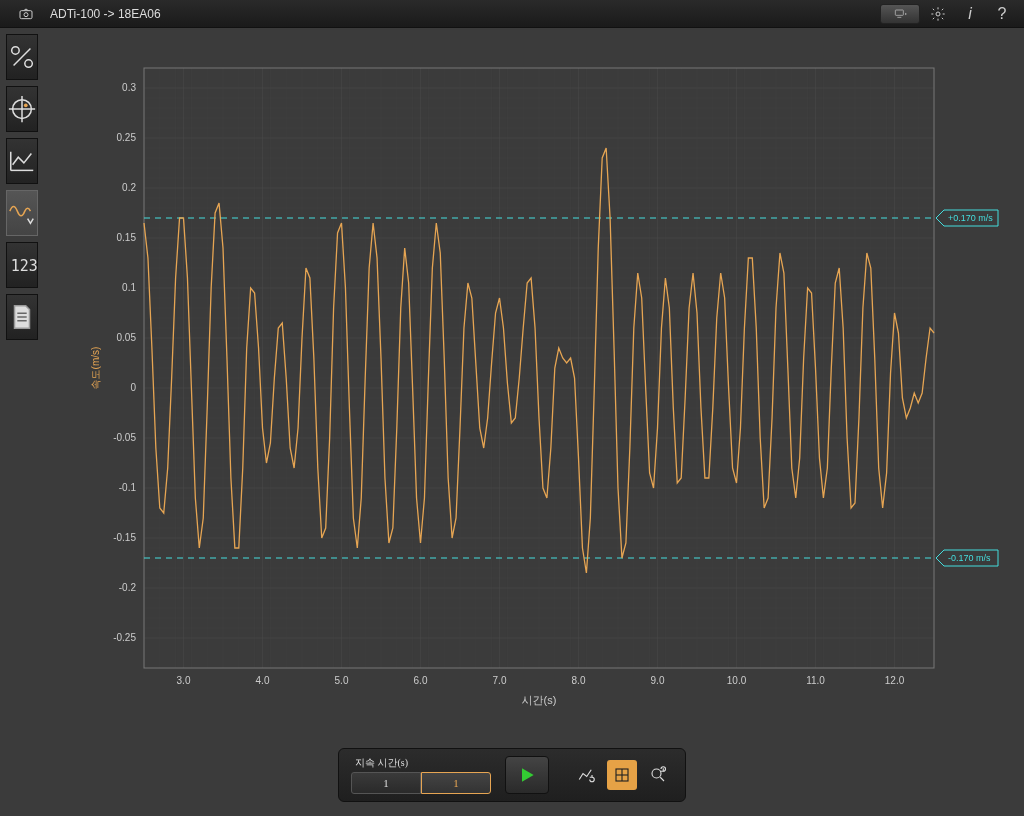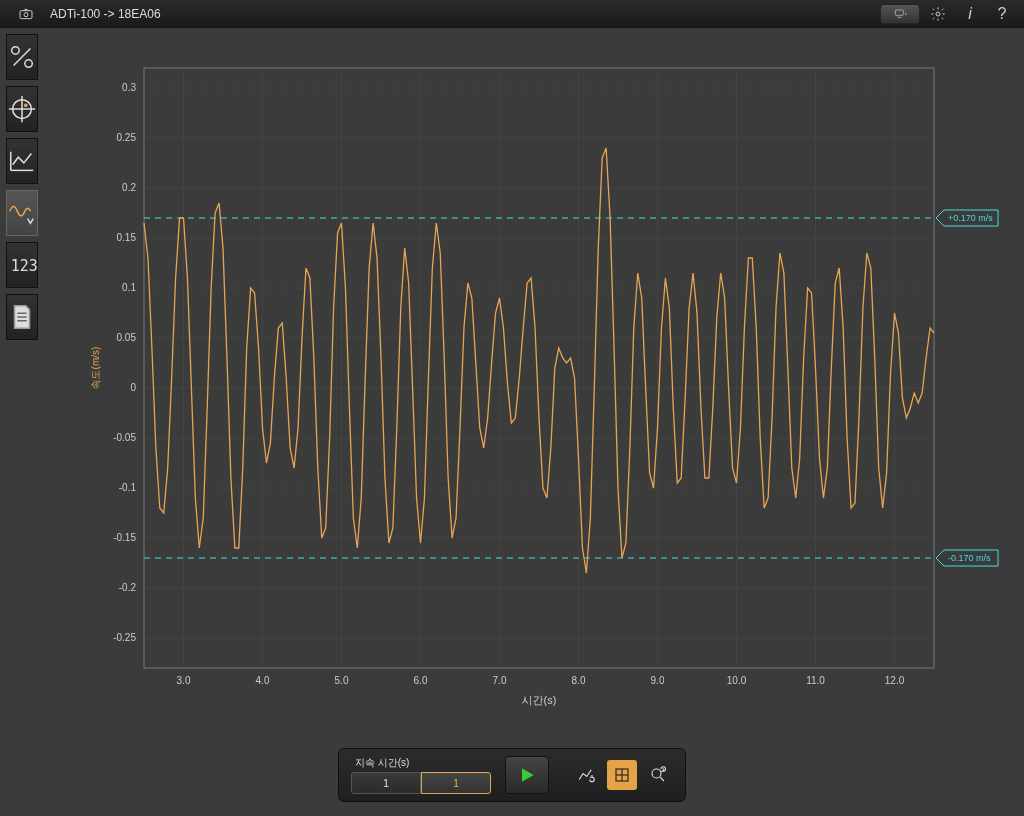--- a/index.html
+++ b/index.html
@@ -66,21 +66,21 @@
 
 .bottom-bar {
   position: absolute; left: 50%; transform: translateX(-50%);
   top: 748px;
   height: 54px;
   background: linear-gradient(#2c2c2c,#1f1f1f);
   border: 1px solid #111; border-radius: 6px;
   display: flex; align-items: center;
   padding: 6px 12px; gap: 14px;
 }
-.dur-group { display:flex; flex-direction:column; gap:2px; }
+.dur-group { display:flex; flex-direction:column; gap:2px;font-family:Liberation Serif, serif; }
 .dur-label { font-size: 10px; color:#ddd; padding-left:4px; }
 .dur-btns { display:flex; }
 .dur-btn {
   width: 70px; height: 22px;
   background: linear-gradient(#3a3a3a,#2a2a2a);
   border:1px solid #555; color:#ddd;
   display:flex; align-items:center; justify-content:center;
   cursor:pointer; font-size:11px;
 }
 .dur-btn:first-child { border-radius:3px 0 0 3px; }

